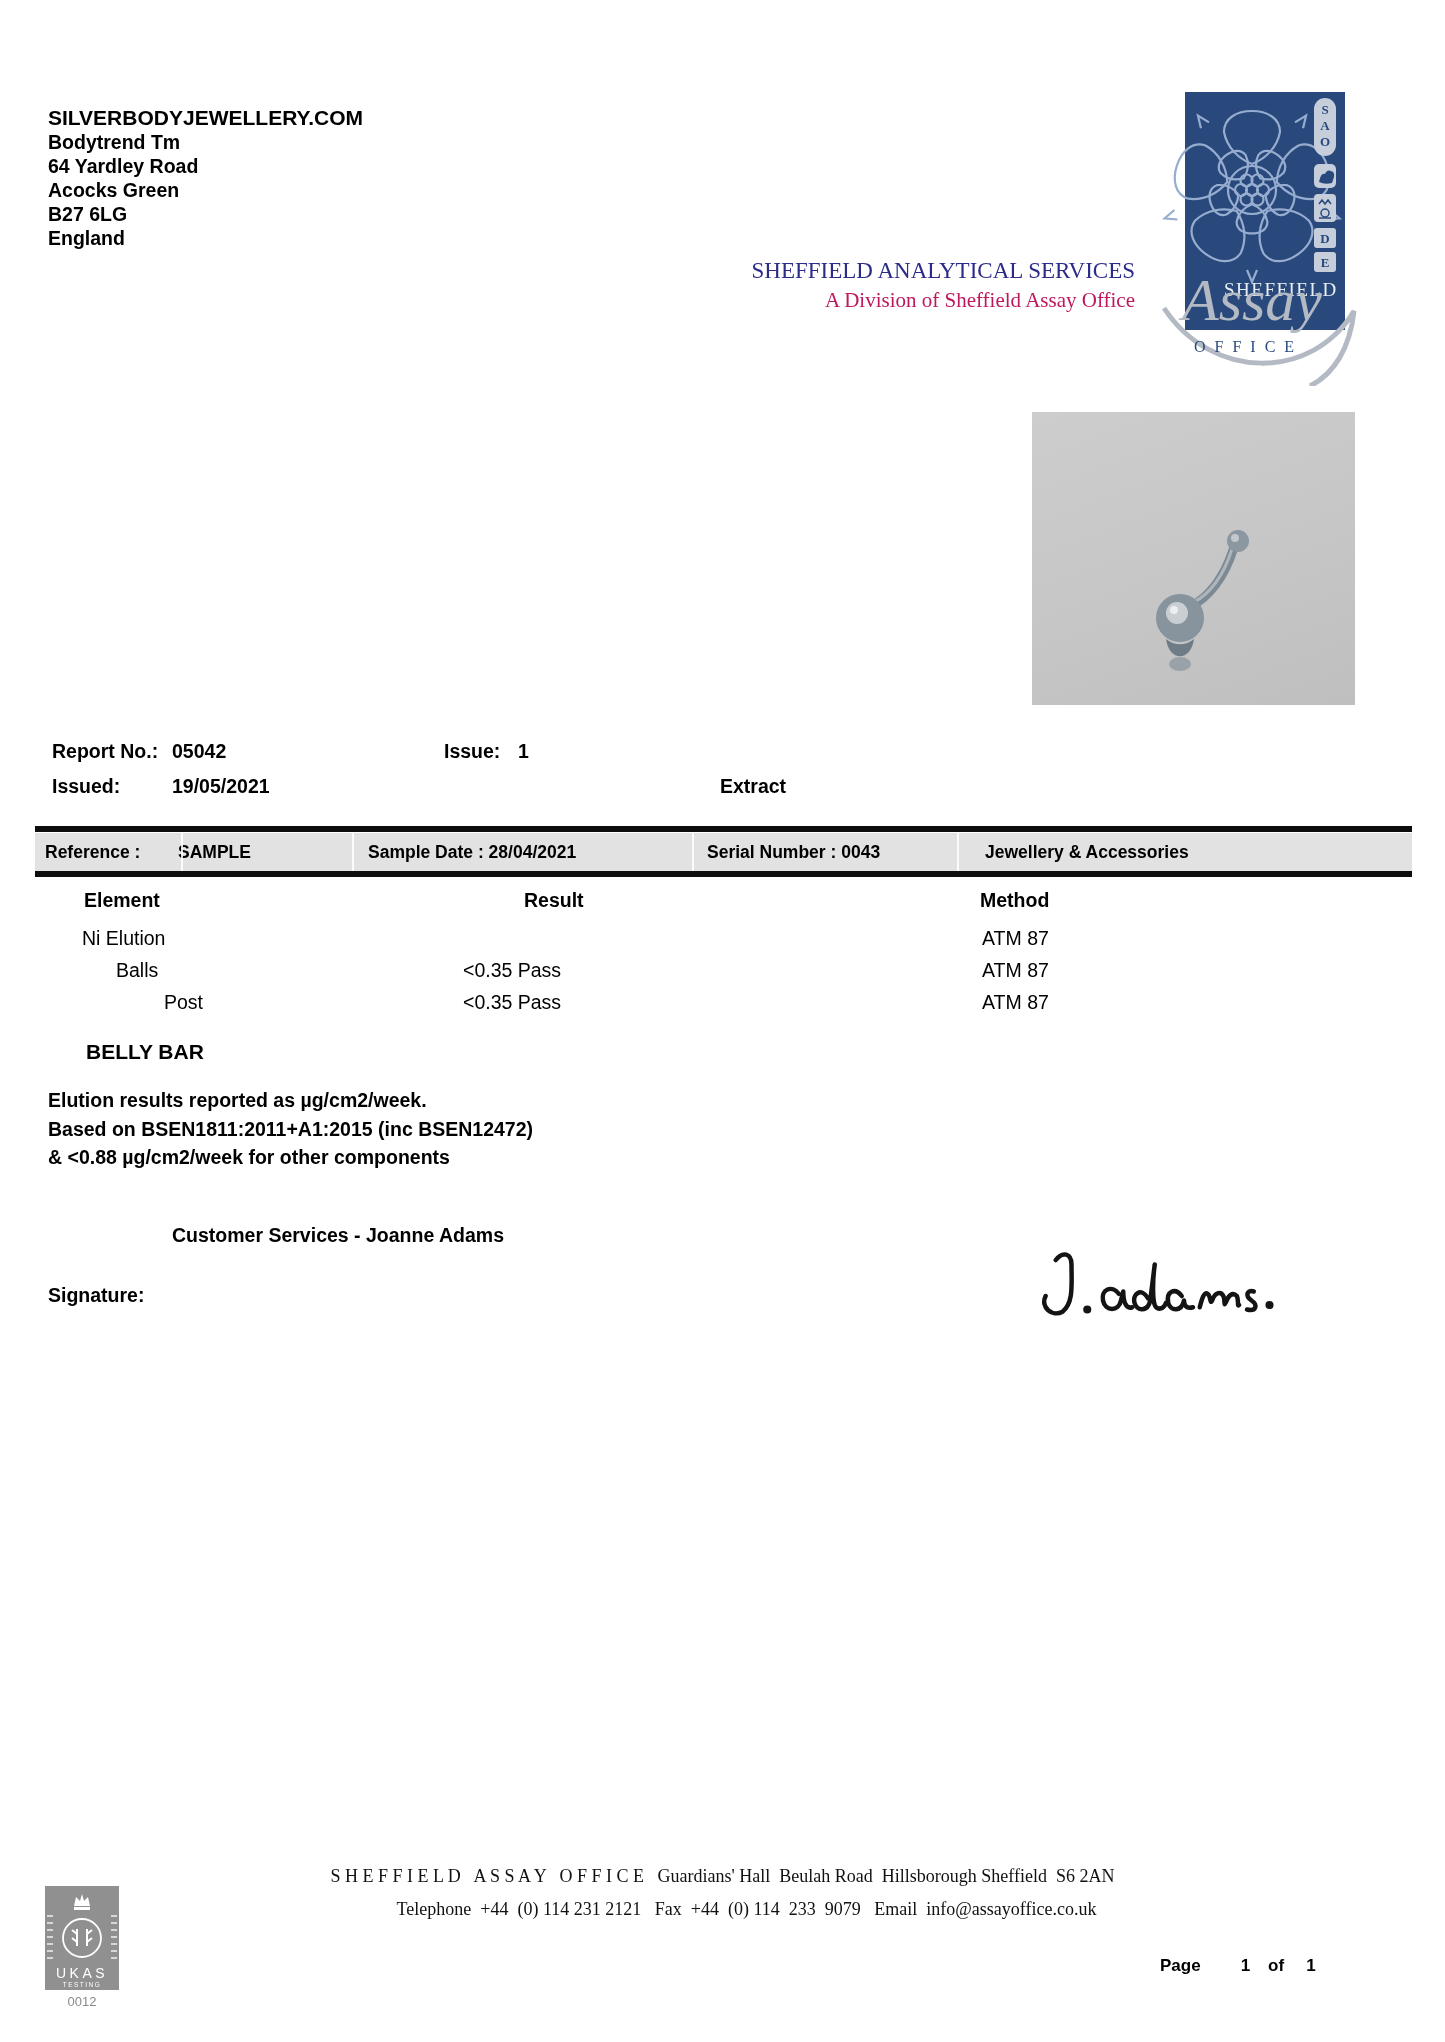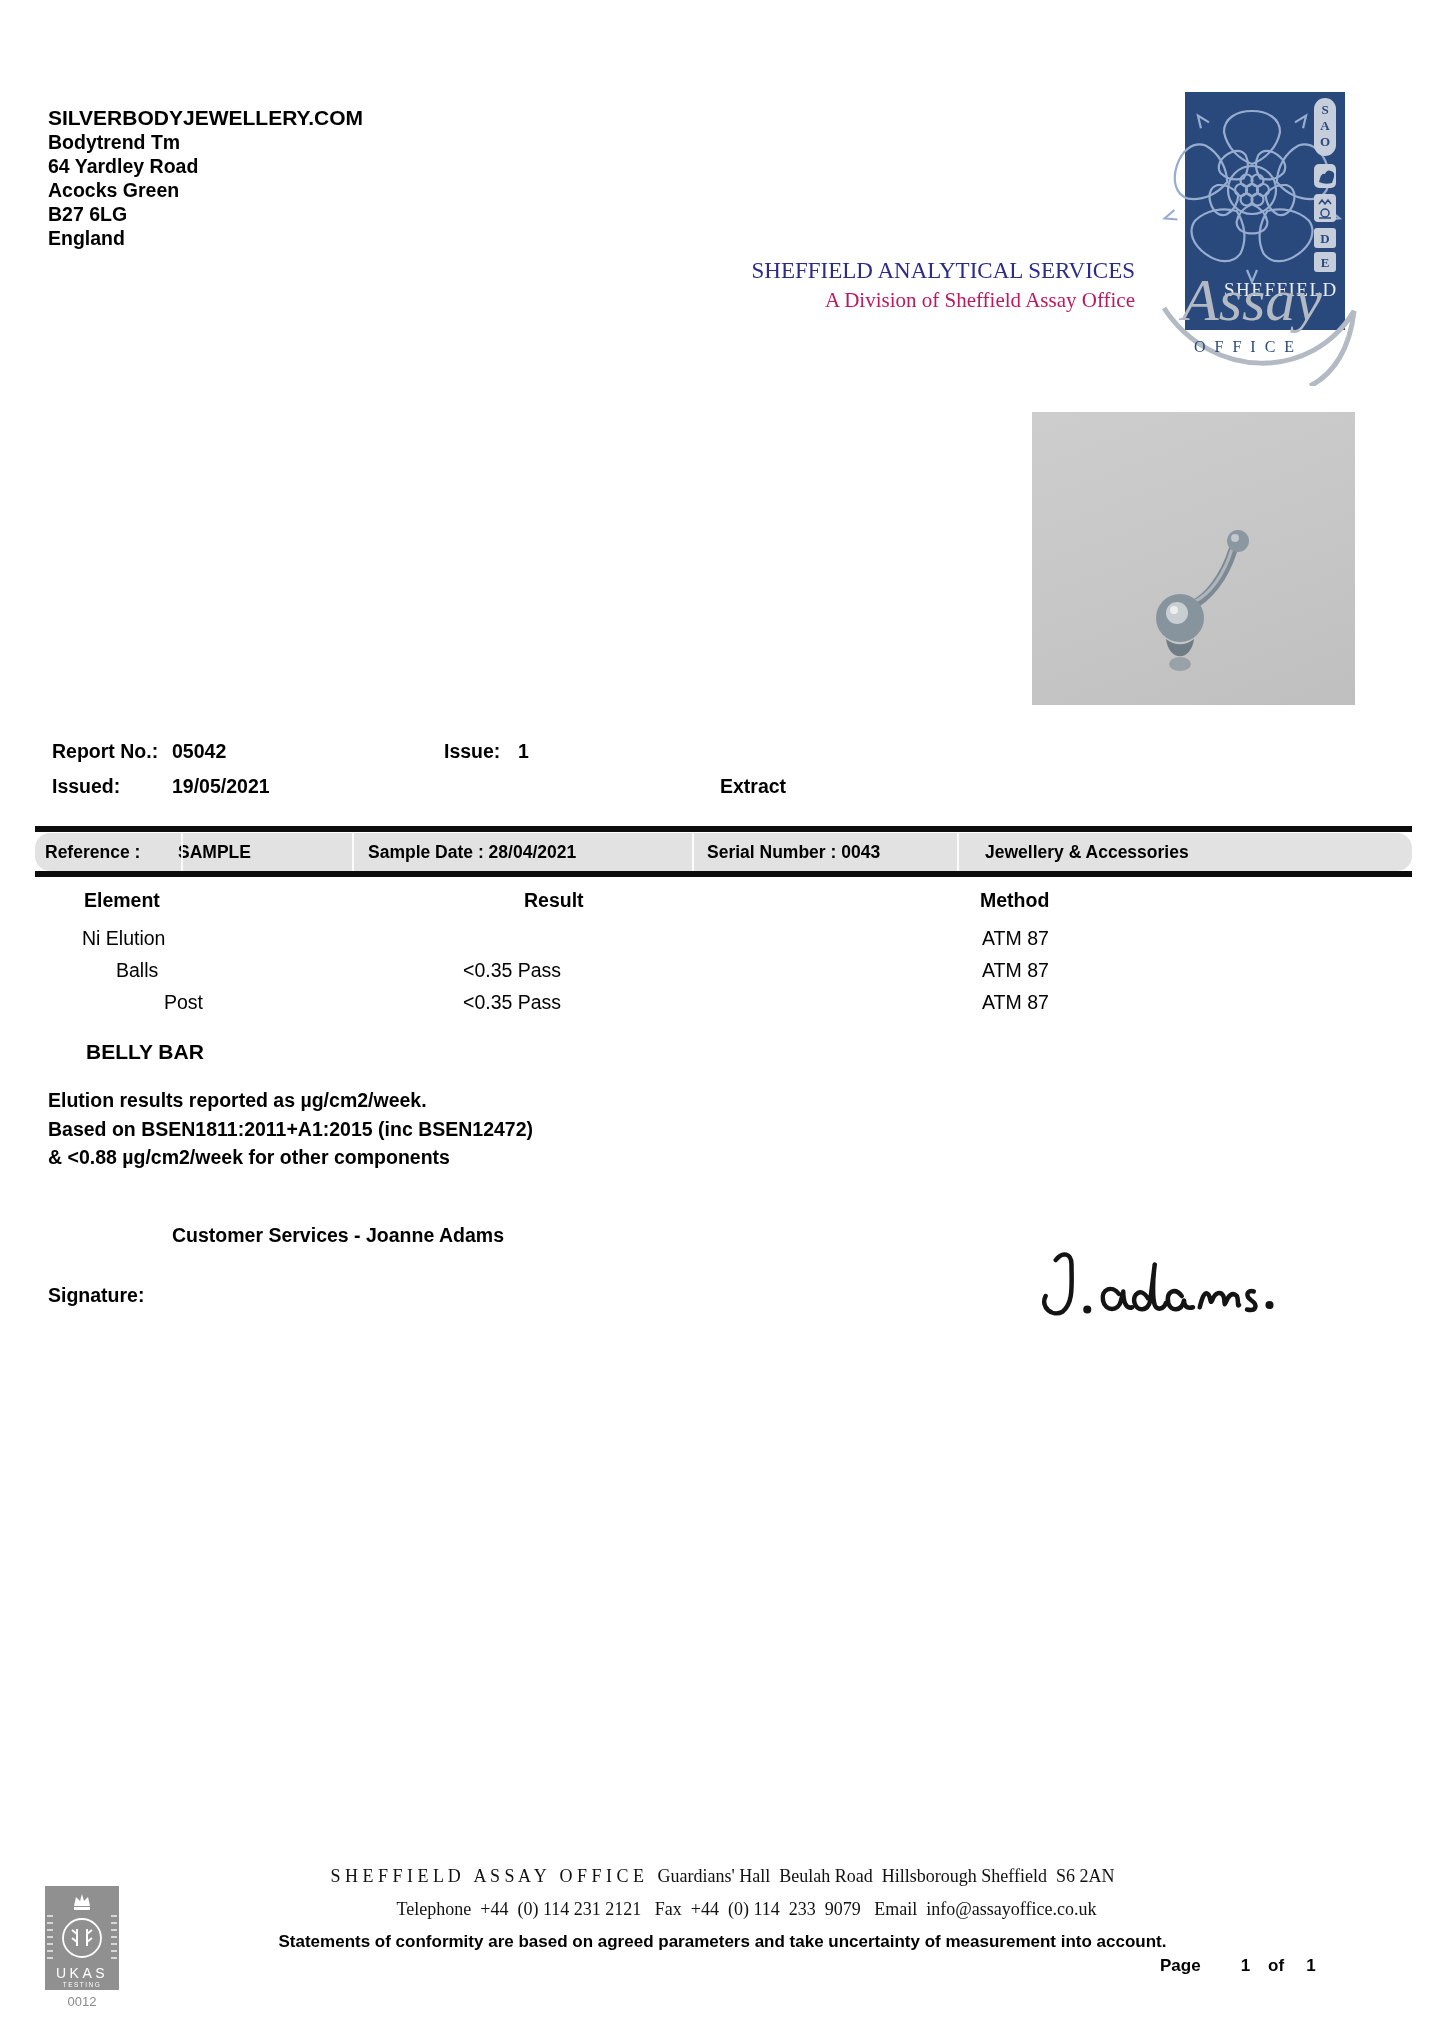--- a/index.html
+++ b/index.html
@@ -19,21 +19,21 @@
 
   
   .photo{left:1032px;top:412px;width:323px;height:293px;
          background:linear-gradient(160deg,#cdcdcd 0%,#c6c6c6 55%,#bfbfbf 100%);}
 
   
   .info{font-size:19.5px;font-weight:bold;}
 
   
   .rule{left:35px;width:1377px;height:6px;background:#0d0d0d;}
-  .refbar{left:35px;top:833px;width:1377px;height:38px;background:#e2e2e2;border-radius:15px;}
+  .refbar{left:35px;top:833px;width:1377px;height:38px;background:#e2e2e2;}
   .refbar .cell{position:absolute;top:9px;font-size:17.5px;font-weight:bold;}
   .refbar .vdiv{position:absolute;top:0;width:2px;height:38px;background:rgba(255,255,255,.85);}
 
   
   .th{font-size:19.5px;font-weight:bold;}
   .td{font-size:19.5px;}
 
   .itemname{left:86px;top:1040px;font-size:21px;font-weight:bold;}
   .notes{left:48px;top:1086px;font-size:19.5px;font-weight:bold;line-height:28.5px;}
 
@@ -201,21 +201,20 @@
       <path d="M158,64 C160,56 162,50 165,52 C168,54 167,62 169,58 C172,50 177,50 179,54 C181,58 179,64 181,60 C183,54 187,50 191,54 C193,58 191,64 193,62"></path>
       <path d="M206,50 C200,48 198,54 204,58 C210,62 208,68 200,66"></path>
       <circle cx="220" cy="62" r="1.6" fill="#141414"></circle>
     </g>
   </svg>
 
   <div class="abs foot-line" style="top:1866px;">
     <span class="pre">S H E F F I E L D   A S S A Y   O F F I C E</span><span class="pre">   </span><span class="pre">Guardians' Hall  Beulah Road  Hillsborough Sheffield  S6 2AN</span>
   </div>
   <div class="abs foot-line pre" style="top:1899px;margin-left:24px;">Telephone  +44  (0) 114 231 2121   Fax  +44  (0) 114  233  9079   Email  info@assayoffice.co.uk</div>
-  <div class="abs foot-statement" style="top:1932px;">Statements of conformity are based on agreed parameters and take uncertainty of measurement into account.</div>
 
   <svg class="abs" style="left:38px;top:1884px;" width="88" height="132" viewBox="0 0 88 132">
     <rect x="7" y="2" width="74" height="104" fill="#909090"></rect>
     <g stroke="#ffffff" stroke-width="1.4" opacity="0.85">
       <path d="M9,32h6M9,39h6M9,46h6M9,53h6M9,60h6M9,67h6M9,74h6"></path>
       <path d="M73,32h6M73,39h6M73,46h6M73,53h6M73,60h6M73,67h6M73,74h6"></path>
     </g>
     <g fill="#ffffff">
       <path d="M36,22 h16 l-2,-9 -4,4 -2,-7 -2,7 -4,-4 z"></path>
       <rect x="36" y="23" width="16" height="3"></rect>

